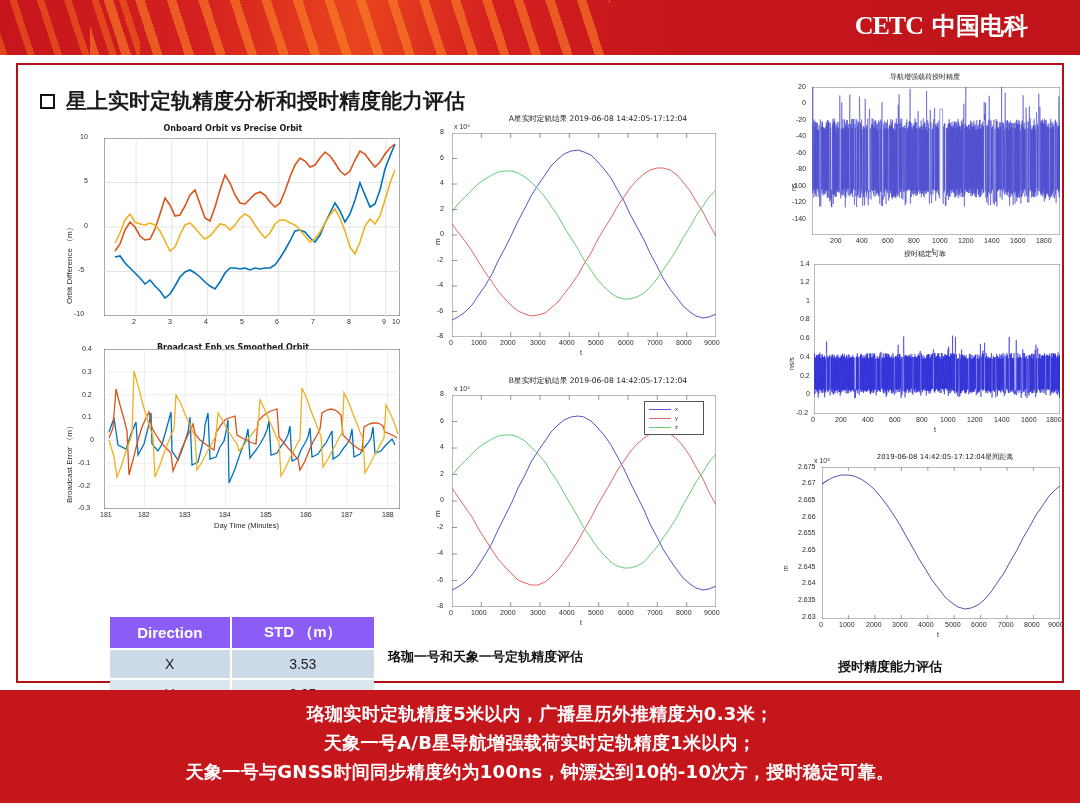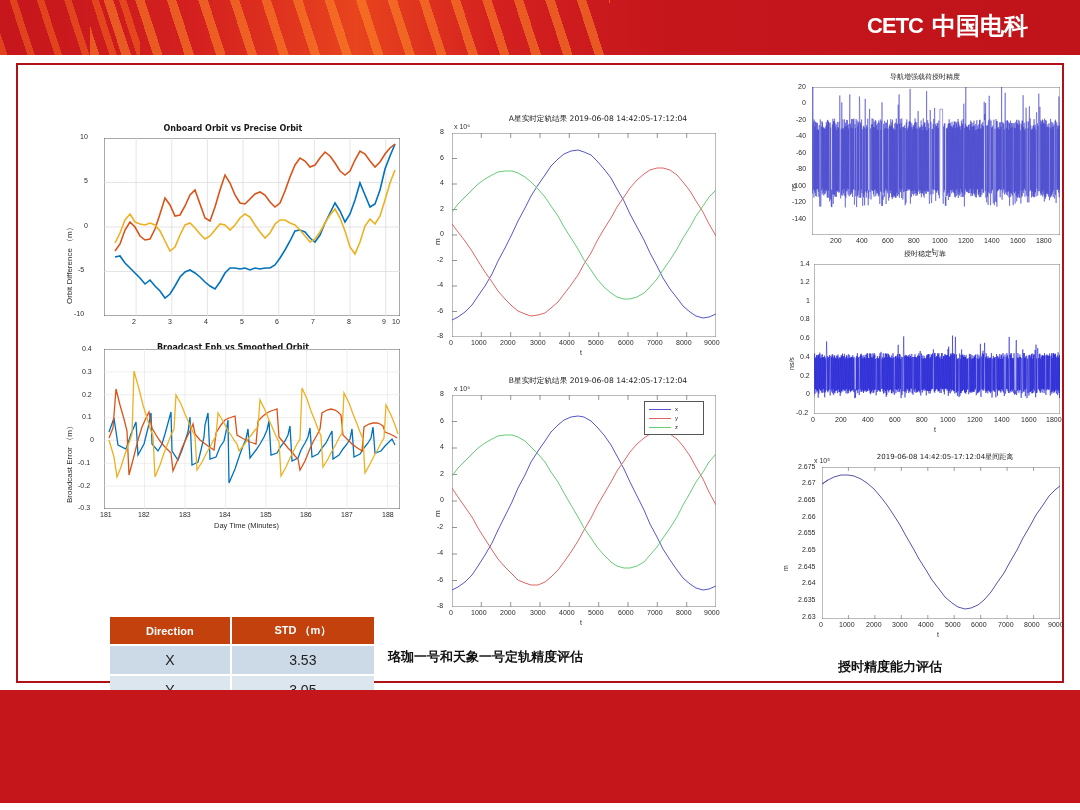--- a/index.html
+++ b/index.html
@@ -32,22 +32,22 @@
     letter-spacing: 1px;
     text-shadow: 2px 2px 0 rgba(120,0,0,.45);
     white-space: nowrap;
   }
   .logo {
     position: absolute; right: 52px; top: 10px;
     display: flex; align-items: center; gap: 9px;
     color: #ffffff; white-space: nowrap;
   }
   .logo .cetc {
-    font-family: Liberation Sans, sans-serif;
-    font-size: 22px; font-weight: bold; letter-spacing: -1px;
+    font-family: Liberation Serif, serif;
+    font-size: 26px; font-weight: bold; letter-spacing: -1px;
   }
   .logo .cn {
     font-family: "DejaVu Sans", sans-serif;
     font-size: 24px; font-weight: bold; letter-spacing: 0px;
   }
   .header-under {
     position: absolute; left: 0; top: 55px; width: 1080px; height: 4px;
     background: #ffffff;
   }
 
@@ -89,21 +89,21 @@
     font-family:"Liberation Sans",sans-serif;
   }
 
   
   .stdtable {
     position: absolute; left: 92px; top: 552px;
     width: 264px; border-collapse: collapse;
     font-family: "Liberation Sans", sans-serif;
   }
   .stdtable th {
-    background: #c2410c; color: #ffffff; font-size: 11px; font-weight: bold;
+    background: #8b5cf6; color: #ffffff; font-size: 15px; font-weight: bold;
     padding: 6px 0; text-align: center; border-right: 2px solid #ffffff;
   }
   .stdtable th:last-child { border-right: none; }
   .stdtable td {
     background: #dce6ef; color: #222; font-size: 14px; text-align: center;
     padding: 6px 0; border-right: 2px solid #ffffff; border-top: 2px solid #ffffff;
   }
   .stdtable td:last-child { border-right: none; }
   .stdtable tr:nth-child(odd) td { background: #ccdae7; }
 
@@ -153,20 +153,24 @@
     <div class="stripes"></div>
     <div class="logo">
       <span class="cetc">CETC</span>
       <span class="cn">中国电科</span>
     </div>
   </div>
   <div class="header-under"></div>
 
   <div class="frame">
 
+    <div class="section-title">
+      <span class="sq"></span>
+      <span>星上实时定轨精度分析和授时精度能力评估</span>
+    </div>
 
     <div class="chart" style="left:40px; top:59px; width:350px; height:215px;">
       <div class="ct">Onboard Orbit vs Precise Orbit</div>
       <div class="ylab-rot" style="left:6px; top:180px;">Orbit Difference （m）</div>
       <div class="plotbox" style="position:absolute; left:46px; top:14px; width:296px; height:178px;">
         <svg width="296" height="178" viewBox="0 0 296 178">
           <rect x="0" y="0" width="296" height="178" fill="#fff" stroke="#555" stroke-width="1"></rect>
           <g stroke="#d9d9d9" stroke-width=".7">
             <line x1="0" y1="44.5" x2="296" y2="44.5"></line>
             <line x1="0" y1="89" x2="296" y2="89"></line>
@@ -514,16 +518,21 @@
         <div class="axlabel" style="left:115px; top:164px;">t</div>
       </div>
     </div>
 
     <div class="caption" style="left:370px; top:583px;">珞珈一号和天象一号定轨精度评估</div>
     <div class="caption" style="left:820px; top:593px;">授时精度能力评估</div>
 
   </div>
 
   <div class="footer">
+    <div class="footer-lines">
+      <div>珞珈实时定轨精度5米以内，广播星历外推精度为0.3米；</div>
+      <div>天象一号A/B星导航增强载荷实时定轨精度1米以内；</div>
+      <div>天象一号与GNSS时间同步精度约为100ns，钟漂达到10的-10次方，授时稳定可靠。</div>
+    </div>
   </div>
   <div class="footer-bottom"></div>
 
 </div>
 
 </body></html>

